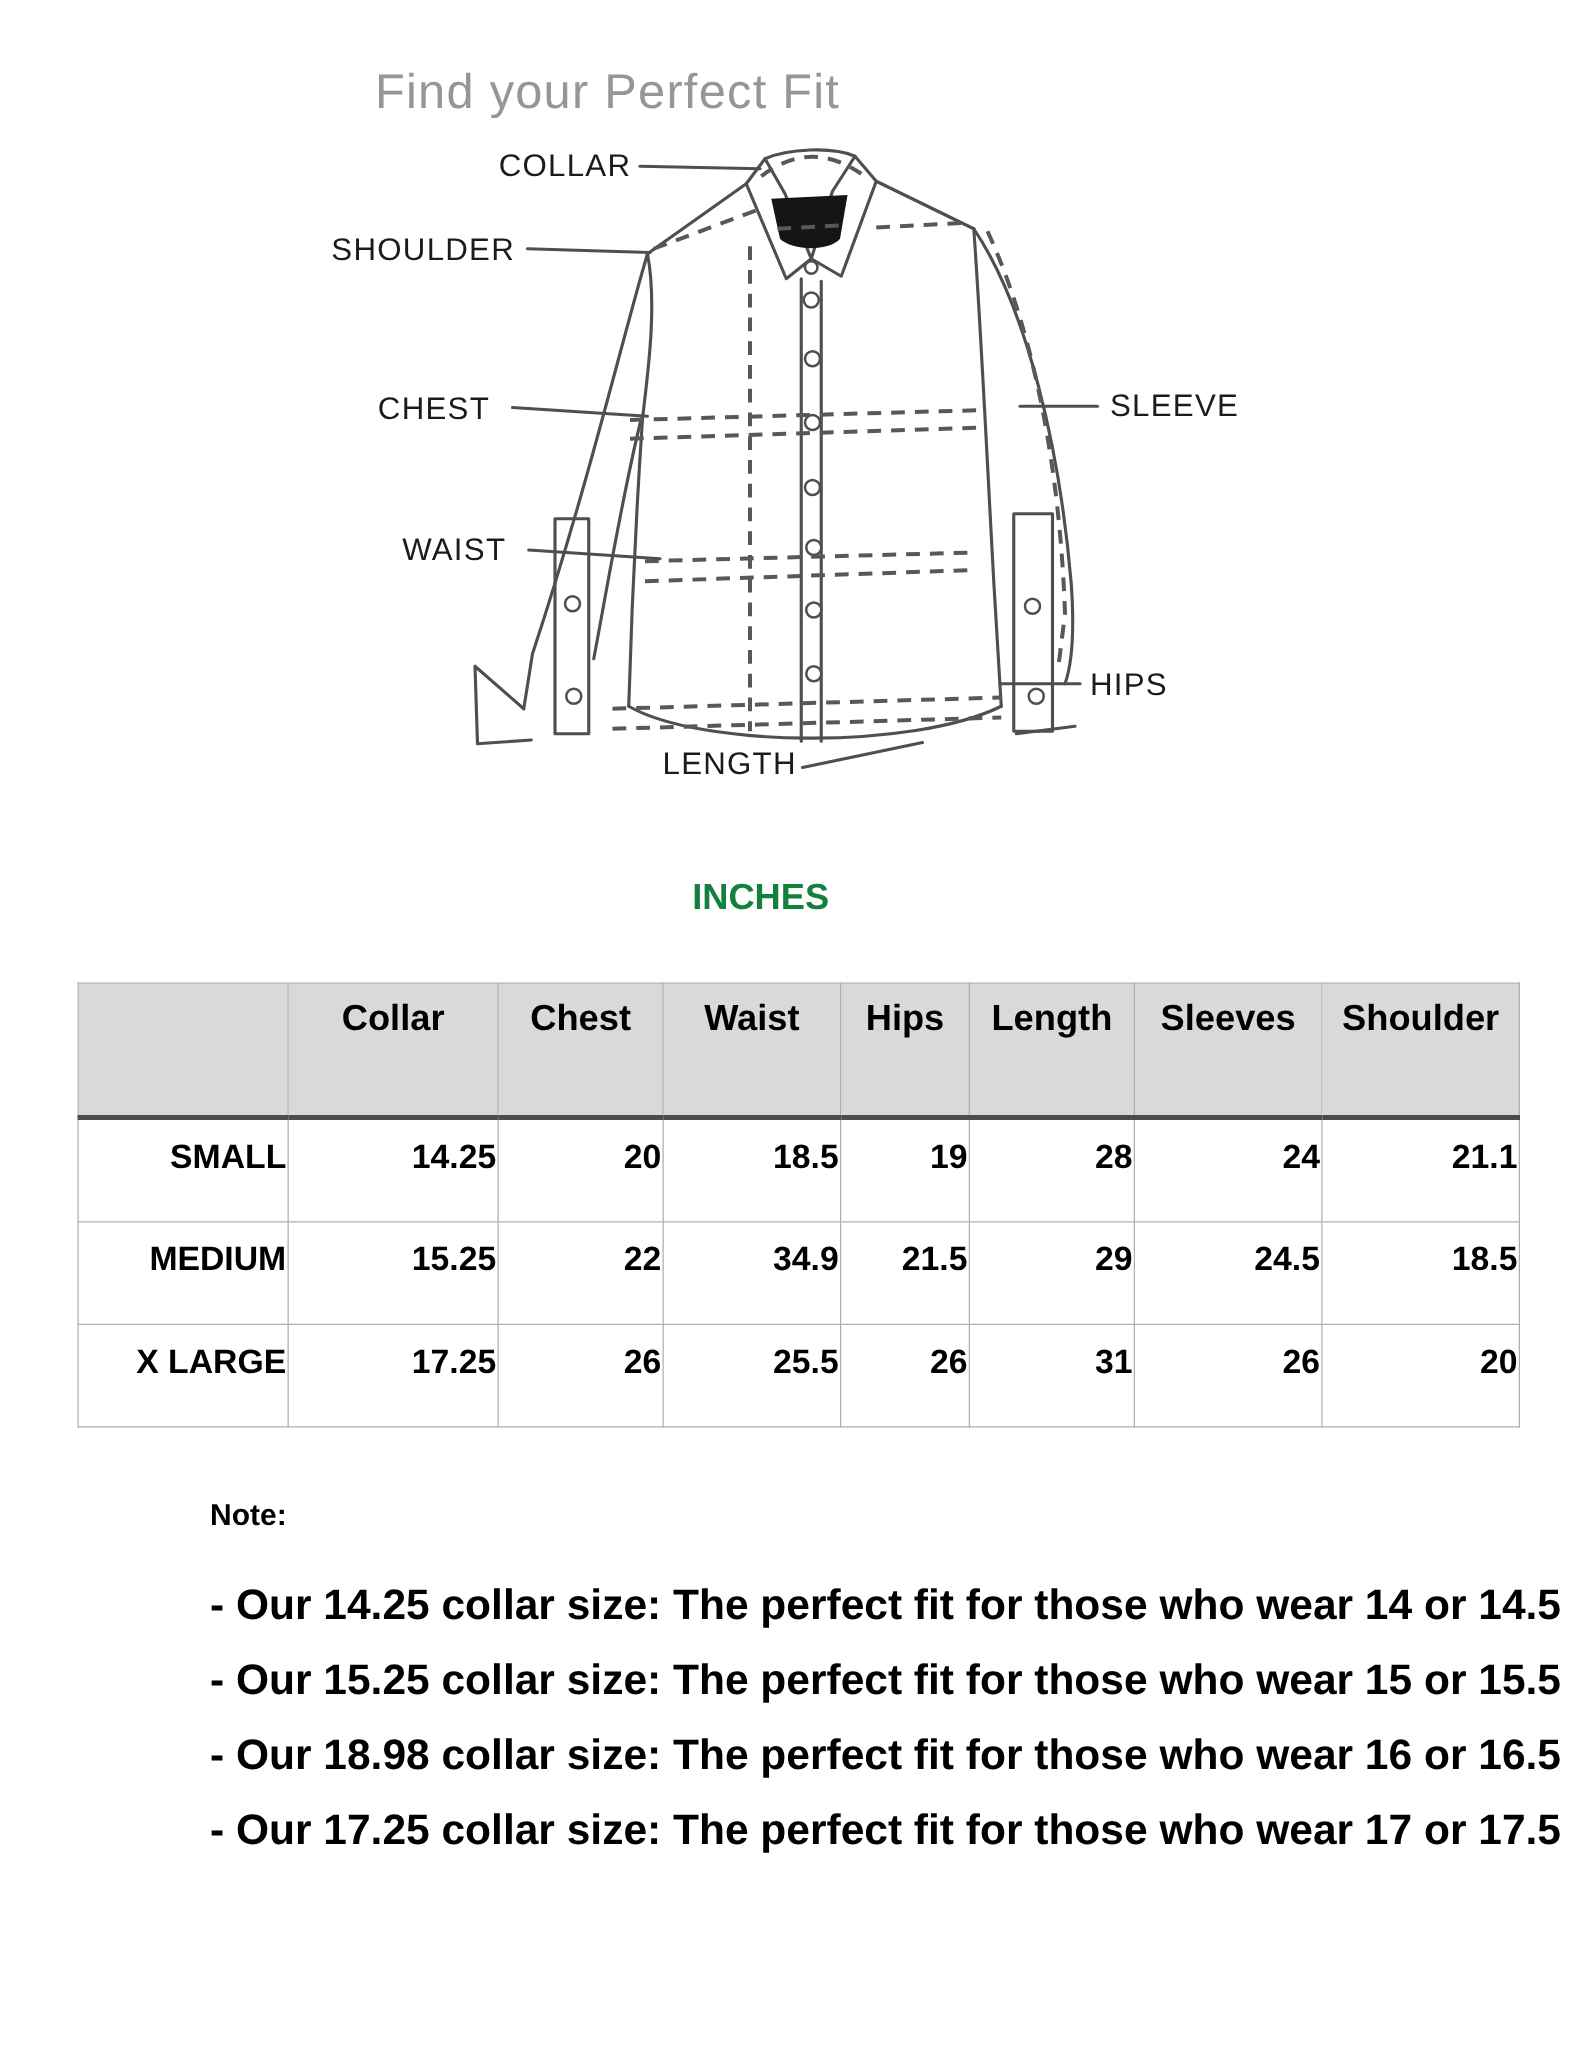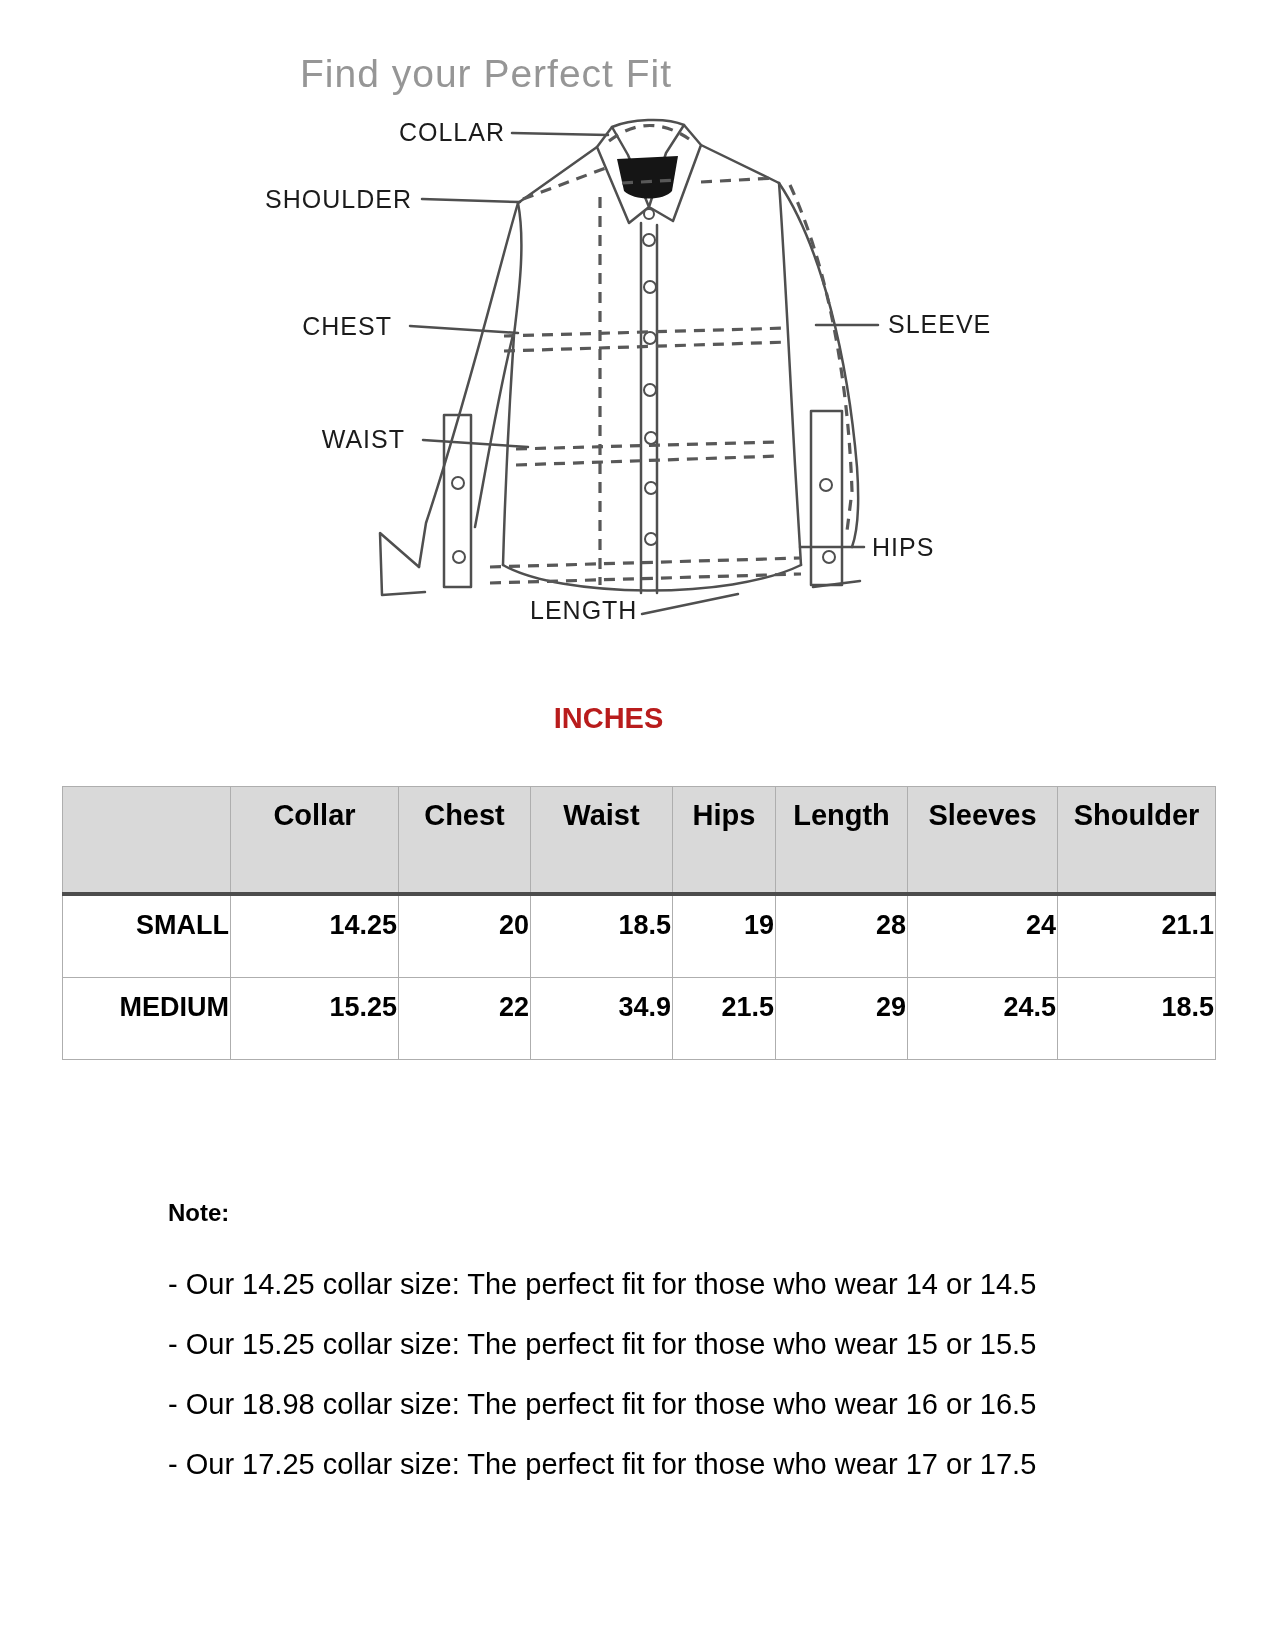--- a/index.html
+++ b/index.html
@@ -10,41 +10,41 @@
   .fit-title{
     position:absolute;left:300px;top:52px;width:420px;
     font-size:39px;font-weight:400;color:#969696;letter-spacing:1px;
   }
   .diagram-svg{position:absolute;left:260px;top:95px;}
   .diagram-svg text{
     font-family:"Liberation Sans", sans-serif;font-size:25px;fill:#1b1b1b;letter-spacing:1px;
   }
   .inches-title{
     position:absolute;left:62px;top:702px;width:1093px;text-align:center;
-    font-size:29px;font-weight:bold;color:#b91c1c;
+    font-size:29px;font-weight:bold;color:#15803d;
   }
   table.size-table{
     position:absolute;left:62px;top:786px;width:1153px;
     border-collapse:collapse;table-layout:fixed;
     border:1px solid #8f8f8f;
   }
   table.size-table th, table.size-table td{
     border:1px solid #aeaeae;text-align:center;overflow:hidden;
   }
   table.size-table thead th{
     background:#d9d9d9;height:92px;vertical-align:top;padding-top:12px;
     font-size:29px;font-weight:bold;border-bottom:4px solid #4c4c4c;
   }
   table.size-table tbody td{
     height:66px;vertical-align:top;padding-top:14px;
     font-size:27px;font-weight:bold;background:#ffffff;text-align:right;
   }
   .note-block{position:absolute;left:140px;top:1198px;width:1000px;margin-left:28px;}
   .note-heading{font-size:24px;font-weight:bold;margin:0 0 42px 0;line-height:30px;}
-  .note-line{font-size:29px;font-weight:normal;margin:0 0 31px 0;line-height:29px;white-space:nowrap;}
+  .note-line{font-size:34px;font-weight:bold;margin:0 0 31px 0;line-height:29px;white-space:nowrap;}
 </style>
 </head>
 <body>
 
 <div class="fit-title">Find your Perfect Fit</div>
 
 <svg class="diagram-svg" width="730" height="560" viewBox="0 0 730 560">
 
   <g stroke="#4f4f4f" stroke-width="2.5" fill="none" stroke-linecap="round" stroke-linejoin="round">
 
@@ -167,20 +167,30 @@
     <tr>
       <td>MEDIUM</td>
       <td>15.25</td>
       <td>22</td>
       <td>34.9</td>
       <td>21.5</td>
       <td>29</td>
       <td>24.5</td>
       <td>18.5</td>
     </tr>
+    <tr>
+      <td>X LARGE</td>
+      <td>17.25</td>
+      <td>26</td>
+      <td>25.5</td>
+      <td>26</td>
+      <td>31</td>
+      <td>26</td>
+      <td>20</td>
+    </tr>
   </tbody>
 </table>
 
 <div class="note-block">
   <p class="note-heading">Note:</p>
   <p class="note-line">- Our 14.25 collar size: The perfect fit for those who wear 14 or 14.5</p>
   <p class="note-line">- Our 15.25 collar size: The perfect fit for those who wear 15 or 15.5</p>
   <p class="note-line">- Our 18.98 collar size: The perfect fit for those who wear 16 or 16.5</p>
   <p class="note-line">- Our 17.25 collar size: The perfect fit for those who wear 17 or 17.5</p>
 </div>

